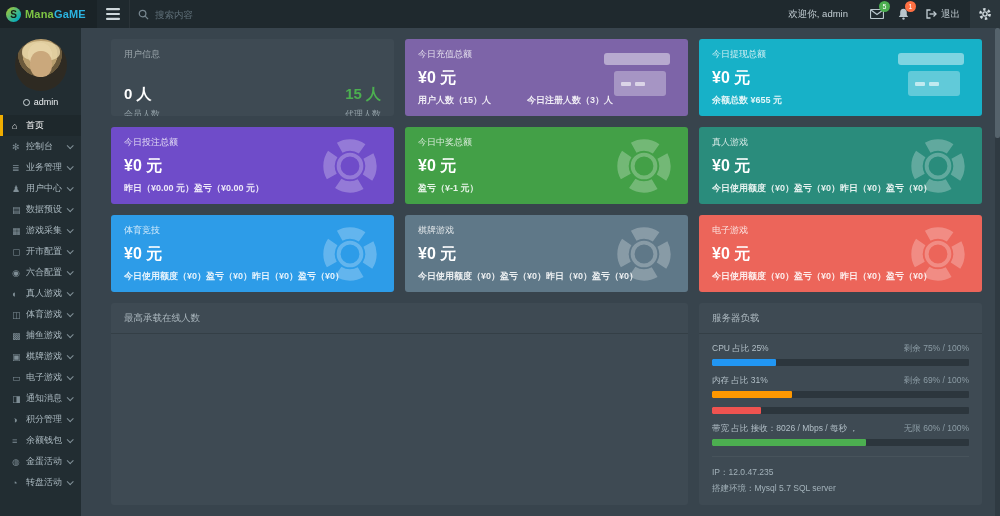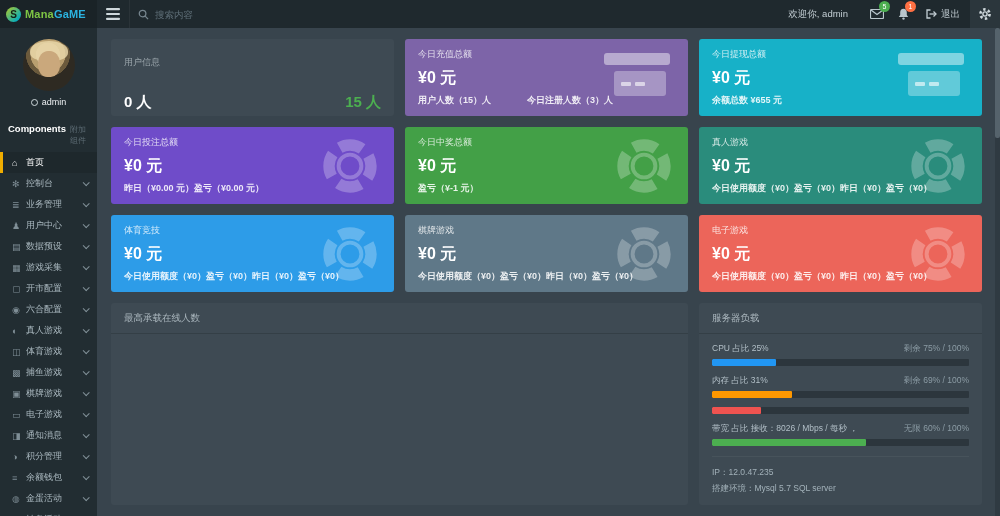--- a/index.html
+++ b/index.html
@@ -17,21 +17,21 @@
   .search-wrap input { background:transparent; border:none; outline:none; color:#cfd8dc; font-size:9.5px; width:150px; font-family:inherit; }
   .search-wrap input::placeholder { color:#5f6f78; }
   .tb-right { margin-left:auto; display:flex; align-items:center; height:28px; }
   .welcome { color:#c3ced4; font-size:9.5px; margin-right:16px; }
   .icon-btn { position:relative; width:26px; height:28px; display:flex; align-items:center; justify-content:center; cursor:pointer; }
   .badge { position:absolute; top:1px; right:0px; min-width:11px; height:11px; border-radius:50%; font-size:7px; color:#fff; display:flex; align-items:center; justify-content:center; padding:0 2px; }
   .badge.green { background:#4caf50; } .badge.orange { background:#ff7043; }
   .logout { display:flex; align-items:center; gap:4px; color:#c3ced4; font-size:9.5px; padding:0 10px; height:35px; cursor:pointer; }
   .gear-block { width:30px; height:28px; background:#2b363c; display:flex; align-items:center; justify-content:center; cursor:pointer; }
   
-  .sidebar { position:absolute; left:0; top:28px; width:97px; height:488px; background:#222d32; z-index:4; overflow:hidden; }
+  .sidebar { position:absolute; left:0; top:28px; width:81px; height:488px; background:#222d32; z-index:4; overflow:hidden; }
   .avatar-box { padding:11px 0 8px; text-align:center; }
   .avatar { width:52px; height:52px; border-radius:50%; margin:0 auto 6px;
     background:radial-gradient(circle at 48% 30%, #d9c49a 0 26%, #b99f6f 27% 38%, #6b5a3c 39% 48%, #2e2a22 49% 100%);
     position:relative; overflow:hidden; }
   .avatar:before { content:""; position:absolute; left:7px; top:2px; width:38px; height:20px; border-radius:50% 50% 40% 40%; background:#e8d6a8; opacity:.85; }
   .avatar:after { content:""; position:absolute; left:15px; top:12px; width:22px; height:26px; border-radius:46% 46% 42% 42%; background:#caa87c; }
   .avatar-name { color:#eceff1; font-size:9px; display:flex; align-items:center; justify-content:center; gap:4px; }
   .status-dot { width:7px; height:7px; border-radius:50%; border:1px solid #cfd8dc; display:inline-block; }
   .components-row { padding:8px 8px 6px; display:flex; align-items:baseline; gap:4px; }
   .components-title { color:#ffffff; font-size:9.5px; font-weight:bold; }
@@ -131,24 +131,20 @@
 </div>
 
 <div class="sidebar">
   <div class="avatar-box">
     <div class="avatar"></div>
     <div class="avatar-name">
       <span class="status-dot"></span>
       <span>admin</span>
     </div>
   </div>
-  <div class="components-row">
-    <span class="components-title">Components</span>
-    <span class="components-sub">附加组件</span>
-  </div>
   <div class="side-menu" id="side-menu">
       <div class="side-item active">
         <span class="s-icon">⌂</span>
         <span class="s-label">首页</span>
       </div>
       <div class="side-item">
         <span class="s-icon">✻</span>
         <span class="s-label">控制台</span>
         <span class="chev"></span>
       </div>
@@ -231,21 +227,21 @@
         <span class="s-icon">◔</span>
         <span class="s-label">转盘活动</span>
         <span class="chev"></span>
       </div>
     </div>
 </div>
 
 <div class="main" id="main-grid">
 
   <div class="stat-card">
-      <div class="stat-title" style="color: rgb(154, 165, 171); margin-top: 8px;">用户信息</div>
+      <div class="stat-title" style="color: rgb(154, 165, 171);">用户信息</div>
       <div class="users-row">
         <div class="users-col">
           <div class="uv">0 人</div>
           <div class="ul">会员人数</div>
         </div>
         <div class="users-col right">
           <div class="uv" style="color: rgb(76, 175, 80);">15 人</div>
           <div class="ul">代理人数</div>
         </div>
       </div>

